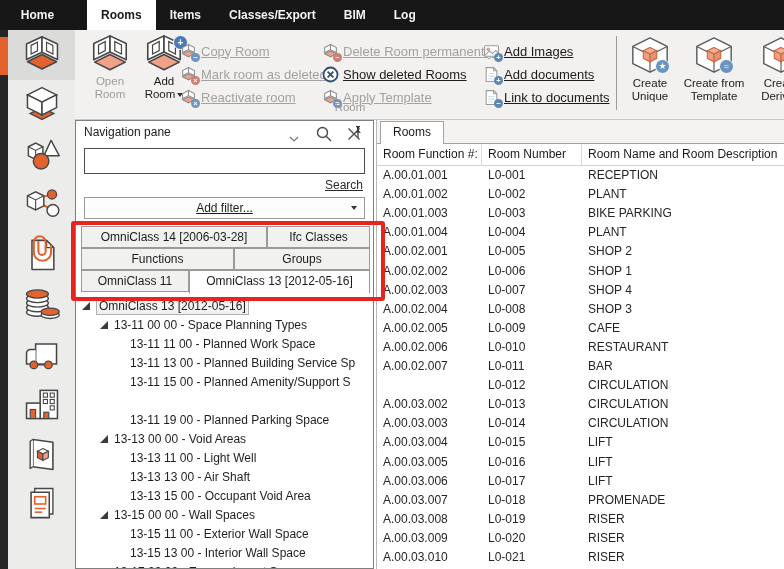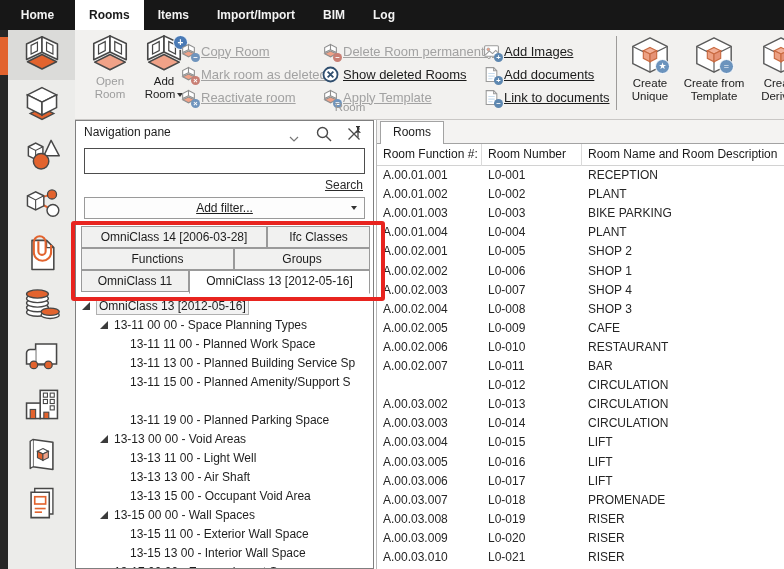--- a/index.html
+++ b/index.html
@@ -1,20 +1,20 @@
 <!DOCTYPE html>
 <html><head>
 <meta charset="utf-8">
 <style>
   html,body{margin:0;padding:0;background:#fff;}
   #app{position:relative;width:784px;height:569px;overflow:hidden;
        font-family:"Liberation Sans","DejaVu Sans",sans-serif;font-size:12px;color:#1c1c1c;
        background:#fff;-webkit-font-smoothing:antialiased;}
   
-  #topbar{position:absolute;left:0;top:0;width:784px;height:30px;background:#171717;display:flex;align-items:stretch;}
+  #topbar{position:absolute;left:0;top:0;width:784px;height:30px;background:#171717;display:flex;align-items:stretch;gap:12px;}
   #home-item{width:75px;display:flex;align-items:center;justify-content:center;color:#f3f3f3;font-weight:bold;}
   .mtab{display:flex;align-items:center;justify-content:center;color:#f3f3f3;font-weight:bold;padding:0 14px;}
   .mtab.active{background:#ffffff;color:#1a1a1a;}
   
   #ribbon{position:absolute;left:75px;top:30px;width:709px;height:89px;background:#f2f1ef;border-bottom:1px solid #c9c7c5;overflow:hidden;}
   .bigbtn{position:absolute;top:3px;width:50px;height:82px;text-align:center;}
   .bigbtn .bicon{display:block;margin:0 auto;width:42px;height:42px;position:relative;}
   .bigbtn .bicon svg{width:42px;height:42px;}
   .blabel{display:block;white-space:pre-line;line-height:13px;font-size:11.5px;color:#1c1c1c;}
   .bigbtn.disabled .blabel{color:#9d9d9d;}
@@ -74,21 +74,21 @@
 </head>
 <body>
 
 <div id="app">
 
   <div id="topbar">
     <div id="home-item">Home</div>
     <div id="menu-tabs" style="display:flex;">
         <div class="mtab active">Rooms</div>
         <div class="mtab">Items</div>
-        <div class="mtab">Import/Import</div>
+        <div class="mtab">Classes/Export</div>
         <div class="mtab">BIM</div>
         <div class="mtab">Log</div>
       </div>
   </div>
 
   <div id="sidebar">
     <div id="side-strip">
       <div id="side-indicator"></div>
     </div>
     <div id="side-items">

